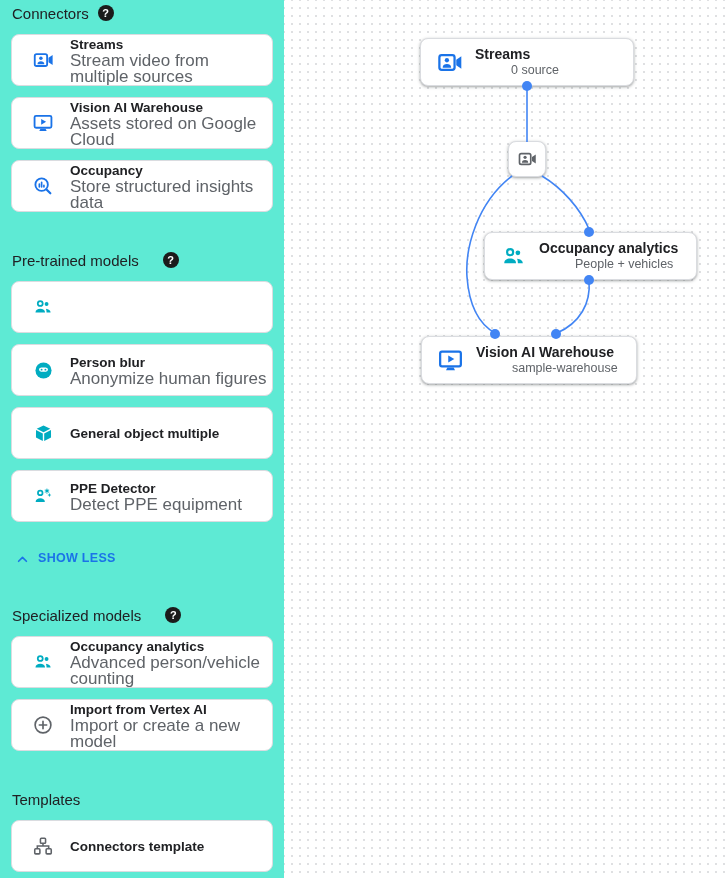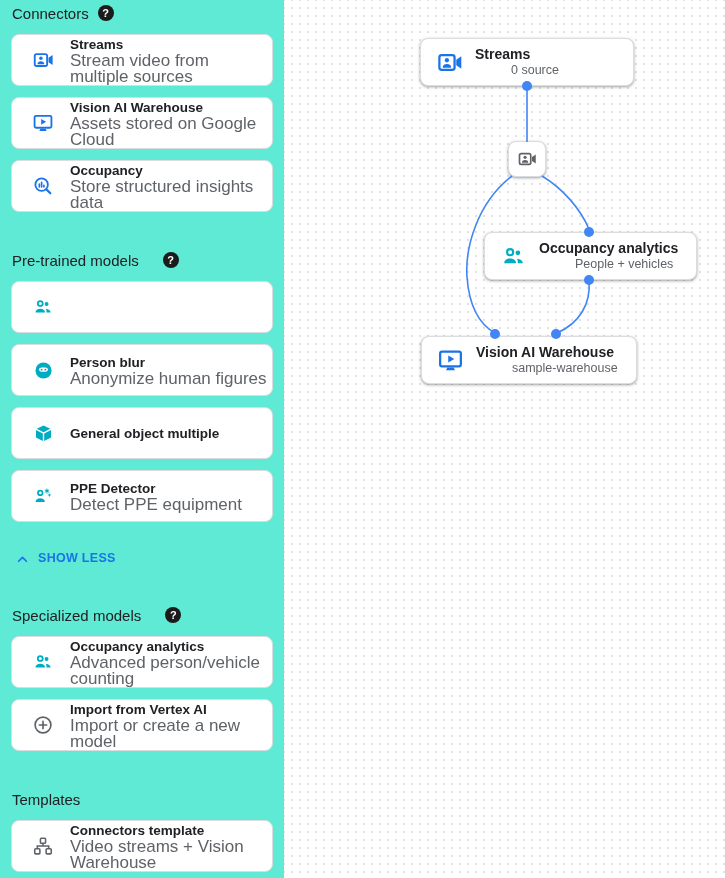--- a/index.html
+++ b/index.html
@@ -252,21 +252,20 @@
     <span class="icon-wrap gray">
       <svg viewBox="0 0 24 24" width="22" height="22" fill="none" stroke="currentColor" stroke-width="1.7">
         <rect x="9.2" y="3.5" width="5.6" height="5.6" rx="1"></rect>
         <rect x="3" y="15" width="5.6" height="5.6" rx="1"></rect>
         <rect x="15.4" y="15" width="5.6" height="5.6" rx="1"></rect>
         <path d="M12 9.1v2.9M5.8 15v-3h12.4v3"></path>
       </svg>
     </span>
     <span class="card-text">
       <span class="card-title">Connectors template</span>
-      <span class="card-sub">Video streams + Vision Warehouse</span>
     </span>
   </div>
 
 </div>
 
 <div class="canvas">
 
   <div class="node" id="node-streams">
     <span class="icon-wrap blue">
       <svg viewBox="0 0 24 24" width="27" height="27">

